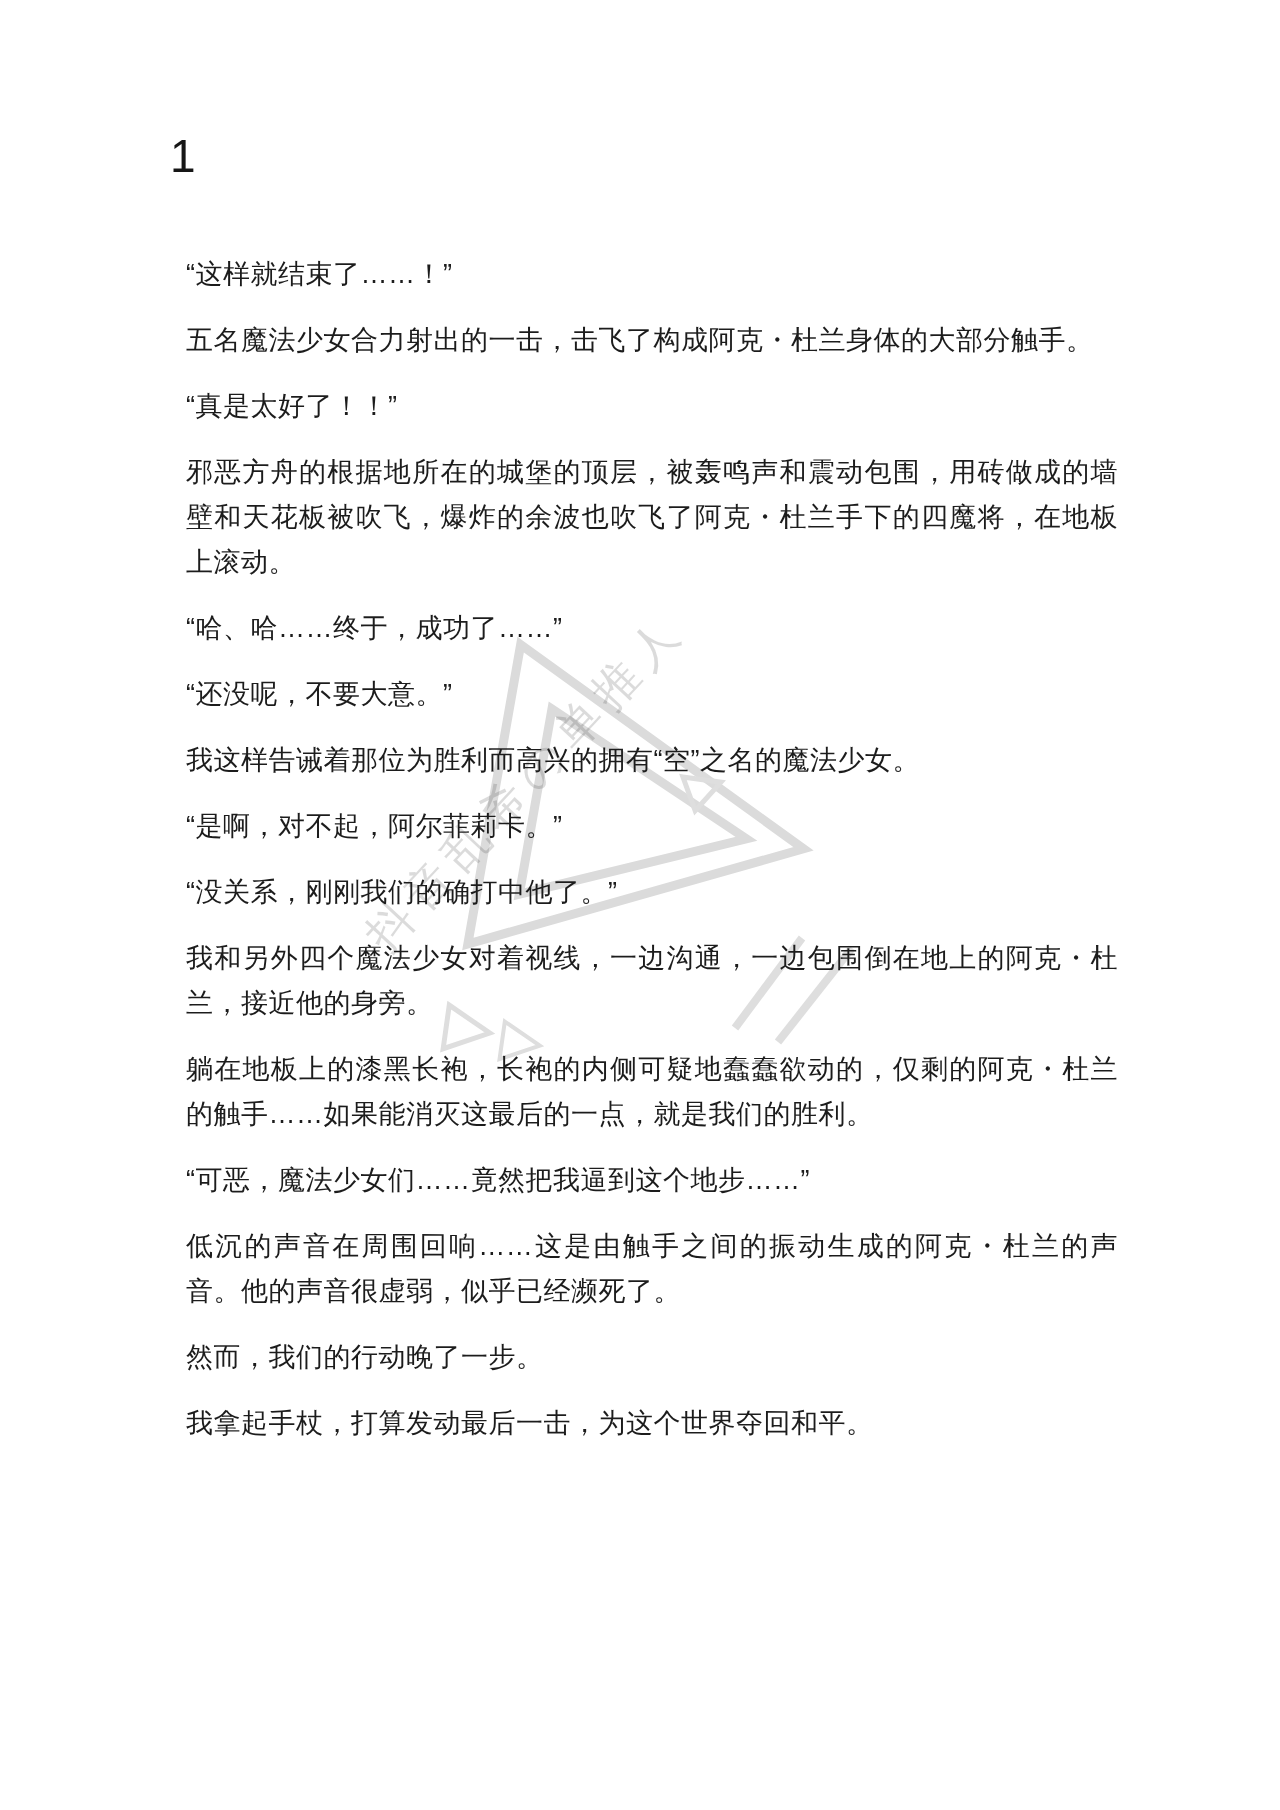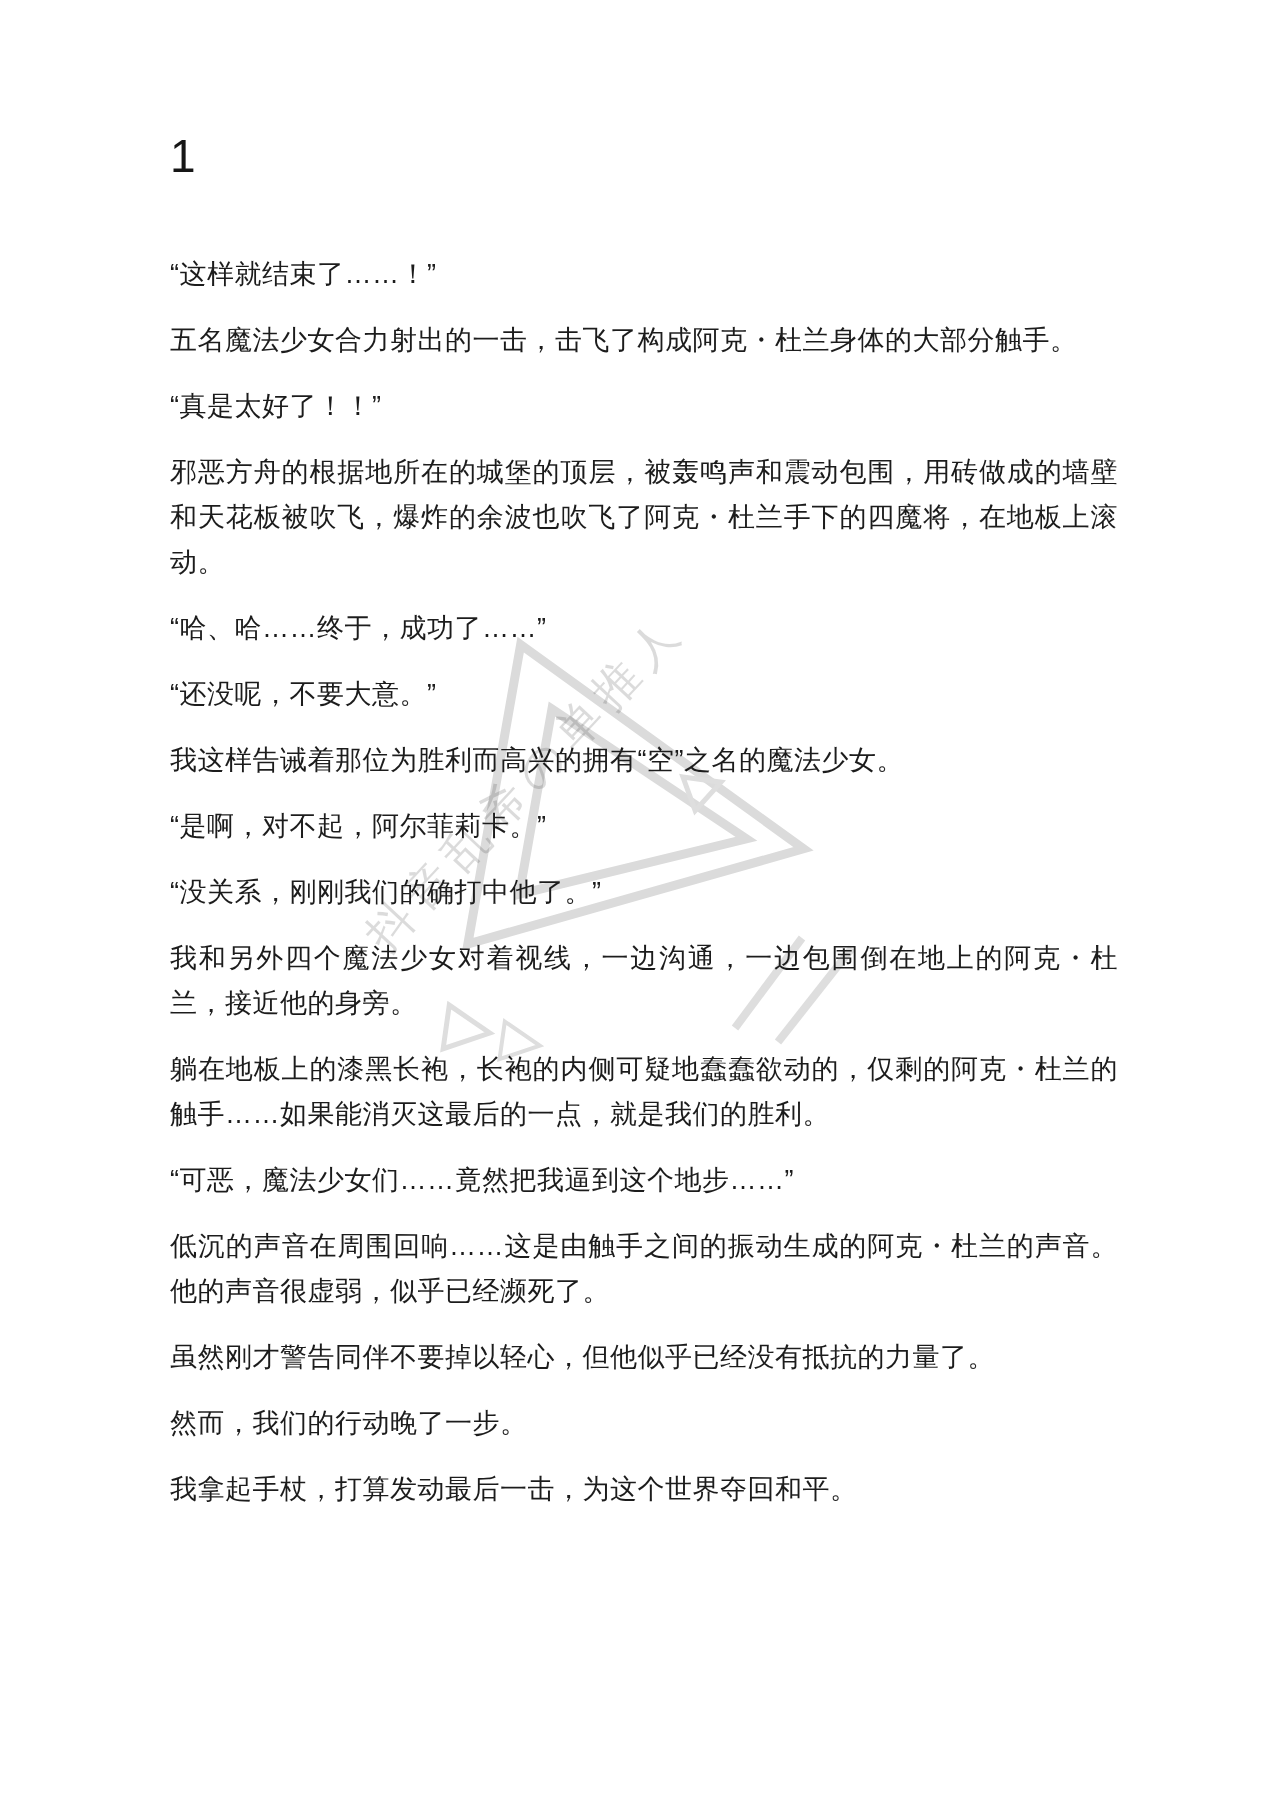--- a/index.html
+++ b/index.html
@@ -26,21 +26,21 @@
   
   .content{
     position:absolute;left:170px;top:130px;width:948px;z-index:2;
   }
   .chapter-number{
     font-size:46px;line-height:52px;font-weight:400;color:#161616;
     margin:0 0 70px 0;
   }
   .content p{
     font-size:27px;line-height:45px;color:#1c1c1c;
-    margin:0 0 21px 0;
+    margin:0 0 21px 16px;
     text-align:justify;
     letter-spacing:0.5px;
   }
 </style>
 </head>
 <body>
 
 <div class="page">
 
   <div class="watermark-layer">
@@ -69,19 +69,18 @@
         <p>邪恶方舟的根据地所在的城堡的顶层，被轰鸣声和震动包围，用砖做成的墙壁和天花板被吹飞，爆炸的余波也吹飞了阿克・杜兰手下的四魔将，在地板上滚动。</p>
         <p>“哈、哈……终于，成功了……”</p>
         <p>“还没呢，不要大意。”</p>
         <p>我这样告诫着那位为胜利而高兴的拥有“空”之名的魔法少女。</p>
         <p>“是啊，对不起，阿尔菲莉卡。”</p>
         <p>“没关系，刚刚我们的确打中他了。”</p>
         <p>我和另外四个魔法少女对着视线，一边沟通，一边包围倒在地上的阿克・杜兰，接近他的身旁。</p>
         <p>躺在地板上的漆黑长袍，长袍的内侧可疑地蠢蠢欲动的，仅剩的阿克・杜兰的触手……如果能消灭这最后的一点，就是我们的胜利。</p>
         <p>“可恶，魔法少女们……竟然把我逼到这个地步……”</p>
         <p>低沉的声音在周围回响……这是由触手之间的振动生成的阿克・杜兰的声音。他的声音很虚弱，似乎已经濒死了。</p>
-        <p>虽然刚才警告同伴不要掉以轻心，但他似乎已经没有抵抗的力量了。</p>
         <p>然而，我们的行动晚了一步。</p>
         <p>我拿起手杖，打算发动最后一击，为这个世界夺回和平。</p>
       </div>
   </div>
 
 </div>
 
 </body></html>

